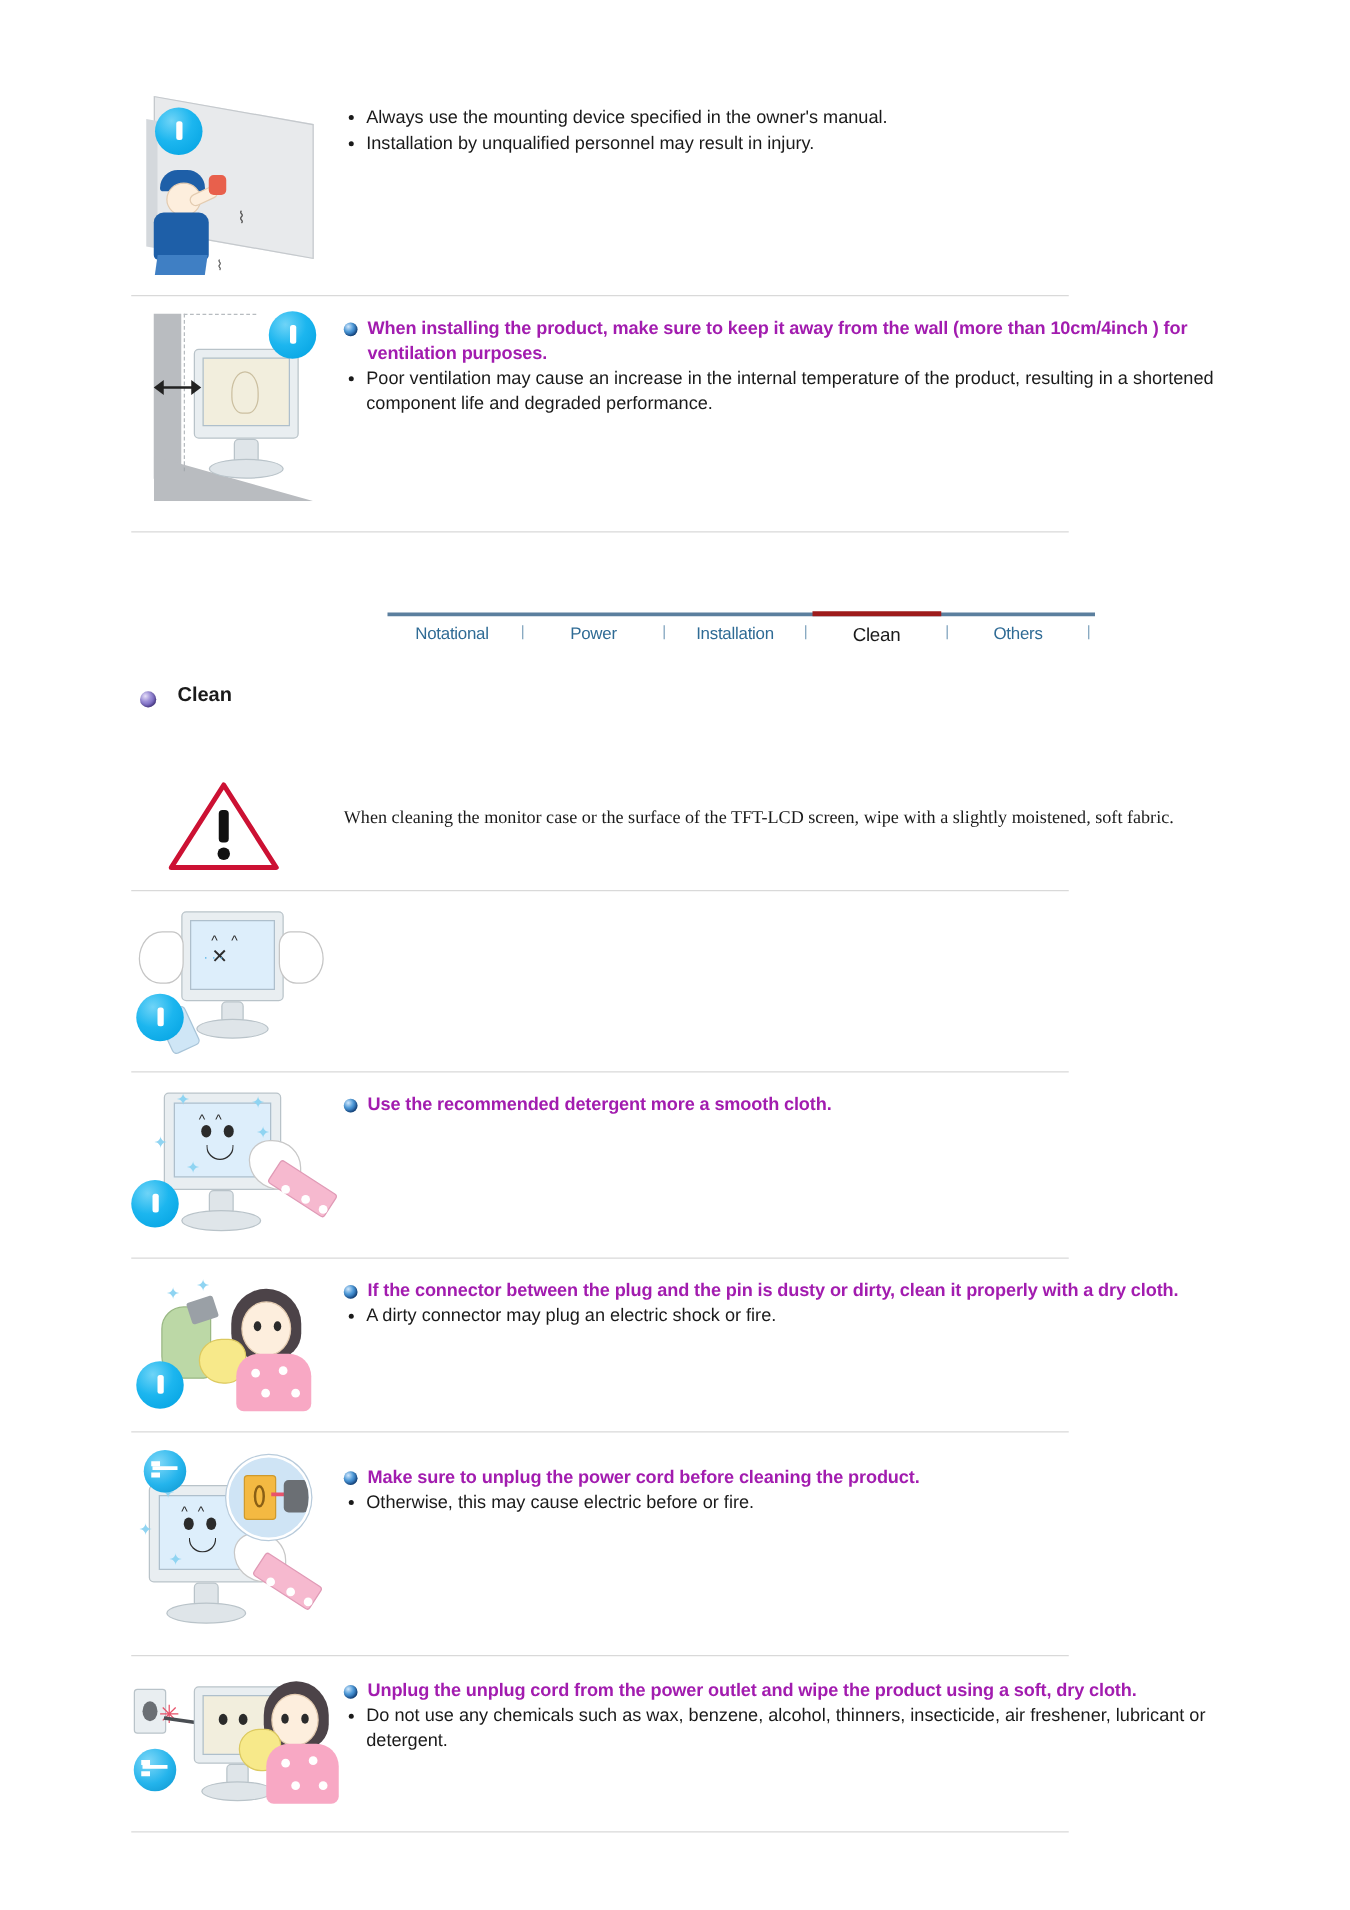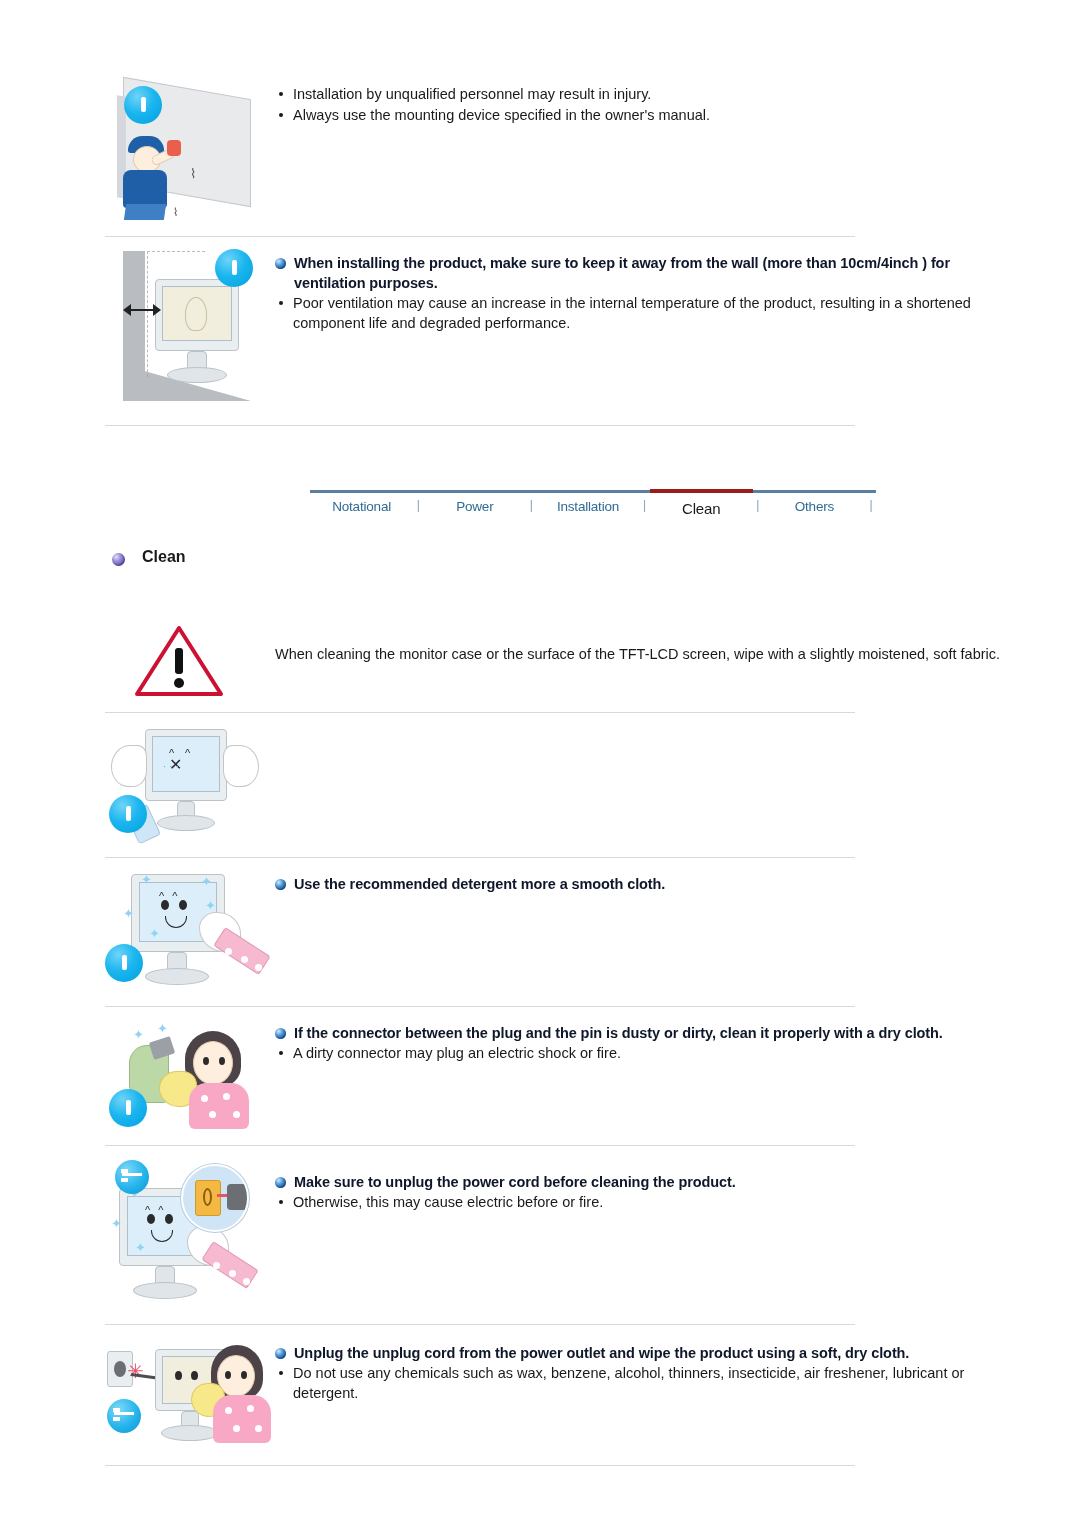--- a/index.html
+++ b/index.html
@@ -48,21 +48,21 @@
   }
   .head-row {
     display: flex;
     align-items: flex-start;
     gap: 8px;
   }
   .head-text {
     font-size: 14.5px;
     font-weight: bold;
     line-height: 20px;
-    color: #0f172a;
+    color: #a21caf;
     letter-spacing: -0.1px;
   }
   ul.simple {
     list-style: none;
     margin: 0;
     padding: 0;
   }
   ul.simple li {
     position: relative;
     padding-left: 18px;
@@ -257,22 +257,22 @@
       <div style="position:absolute;left:62px;top:62px;width:14px;height:16px;background:#e8604c;border-radius:4px;"></div>
       <div style="position:absolute;left:20px;top:126px;width:40px;height:16px;background:#3f7fc4;transform:skewX(-8deg);"></div>
       <span class="spark" style="left:85px;top:88px;color:#555;">⌇</span>
       <span class="spark" style="left:68px;top:128px;color:#555;font-size:11px;">⌇</span>
 
       <div class="excl-badge" style="left:19px;top:8px;"></div>
     </div>
   </div>
   <div class="text-col">
     <ul class="simple">
+      <li>Always use the mounting device specified in the owner's manual.</li>
       <li>Installation by unqualified personnel may result in injury.</li>
-      <li>Always use the mounting device specified in the owner's manual.</li>
     </ul>
   </div>
 </div>
 
 <div class="divider" style="margin-top:10px;"></div>
 
 <div class="section" style="margin-top:10px; height:160px;">
   <div class="art-col">
     <div class="art" style="width:170px;height:160px;">
       <div class="gray-shadow" style="left:18px;top:4px;width:22px;height:132px;background:#b9bcc0;"></div>
@@ -324,21 +324,21 @@
     <span>Others</span>
   </div>
   <div class="tab-sep">|</div>
 </div>
 
 <div class="page-head">
   <span class="sphere purple"></span>
   <span class="title">Clean</span>
 </div>
 
-<div class="section" style="margin-top:196px; height:88px;">
+<div class="section" style="margin-top:196px; height:88px;font-family:Liberation Serif, serif;">
   <div class="art-col" style="padding-left:28px;">
     <div class="warn-tri">
       <svg width="92" height="78" viewBox="0 0 92 78" aria-hidden="true">
         <polygon points="46,6 88,72 4,72" fill="#ffffff" stroke="#cc1133" stroke-width="4" stroke-linejoin="round"></polygon>
         <rect x="42" y="26" width="8" height="26" rx="3" fill="#111"></rect>
         <circle cx="46" cy="61" r="5" fill="#111"></circle>
       </svg>
     </div>
   </div>
   <div class="text-col" style="padding-top:22px;">

